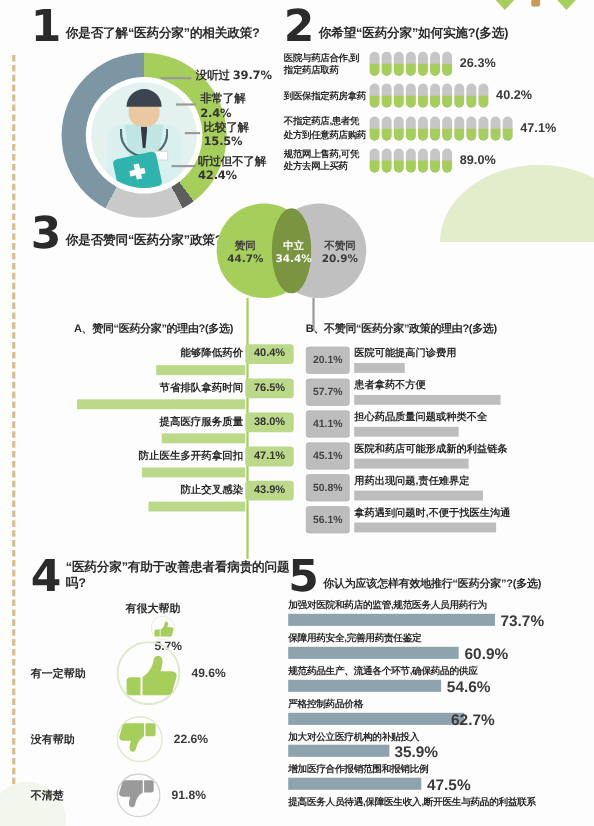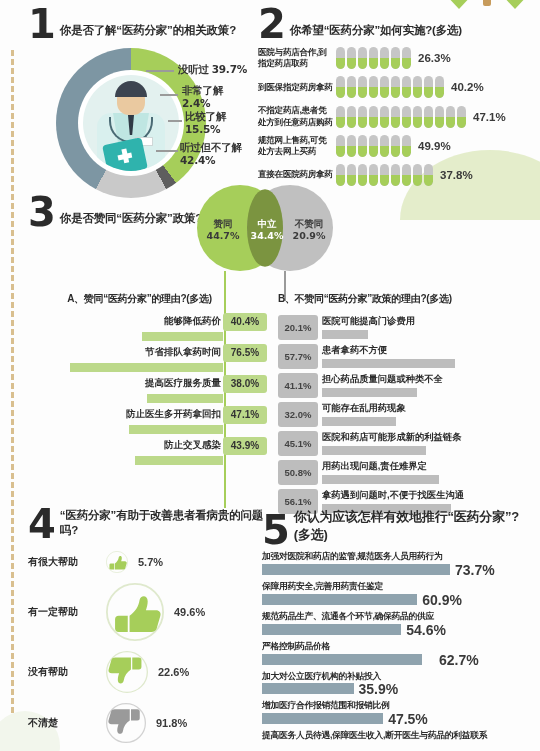--- a/index.html
+++ b/index.html
@@ -251,36 +251,21 @@
         <div class="p-label">规范网上售药,可凭<br>处方去网上买药</div>
         <div class="p-caps">
           <div class="cap"></div>
           <div class="cap"></div>
           <div class="cap"></div>
           <div class="cap"></div>
           <div class="cap"></div>
           <div class="cap"></div>
           <div class="cap"></div>
         </div>
-        <div class="p-val">49.9%</div>
-      </div>
-      <div class="pillrow">
-        <div class="p-label">直接在医院药房拿药</div>
-        <div class="p-caps">
-          <div class="cap"></div>
-          <div class="cap"></div>
-          <div class="cap"></div>
-          <div class="cap"></div>
-          <div class="cap"></div>
-          <div class="cap"></div>
-          <div class="cap"></div>
-          <div class="cap"></div>
-          <div class="cap"></div>
-        </div>
-        <div class="p-val">37.8%</div>
+        <div class="p-val">89.0%</div>
       </div>
     </div>
 </div>
 
 <div class="sec" id="s3">
   <div class="sec-head">
     <div class="bignum">3</div>
     <div class="sec-title">你是否赞同“医药分家”政策?</div>
   </div>
 </div>
@@ -348,25 +333,20 @@
         <div class="bbox">57.7%</div>
         <div class="btext">患者拿药不方便</div>
         <div class="bbar" style="width: 132.71px;"></div>
       </div>
       <div class="brow">
         <div class="bbox">41.1%</div>
         <div class="btext">担心药品质量问题或种类不全</div>
         <div class="bbar" style="width: 94.53px;"></div>
       </div>
       <div class="brow">
-        <div class="bbox">32.0%</div>
-        <div class="btext">可能存在乱用药现象</div>
-        <div class="bbar" style="width: 73.6px;"></div>
-      </div>
-      <div class="brow">
         <div class="bbox">45.1%</div>
         <div class="btext">医院和药店可能形成新的利益链条</div>
         <div class="bbar" style="width: 103.73px;"></div>
       </div>
       <div class="brow">
         <div class="bbox">50.8%</div>
         <div class="btext">用药出现问题,责任难界定</div>
         <div class="bbar" style="width: 116.84px;"></div>
       </div>
       <div class="brow">
@@ -376,21 +356,21 @@
       </div>
     </div>
 </div>
 
 <div class="sec" id="s4">
   <div class="sec-head">
     <div class="bignum">4</div>
     <div class="sec-title">“医药分家”有助于改善患者看病贵的问题吗?</div>
   </div>
   <div id="s4-rows" style="margin-top:6px;">
-      <div class="thumbrow" style="height: 32px;">
+      <div class="thumbrow" style="height: 32px; flex-direction: column;">
         <div class="t-label">有很大帮助</div>
         <div class="t-icon" style="width: 22px; height: 22px; margin-right: 10px;"><svg width="22" height="22" viewBox="0 0 64 64">
             <circle cx="32" cy="32" r="31" fill="none" stroke="#dfe9cd" stroke-width="2"></circle>
             <g transform="">
               <path d="M14 36 h10 v18 h-10 a4 4 0 0 1-4-4 v-10 a4 4 0 0 1 4-4 z" fill="#a6ce5a"></path>
               <path d="M26 36 c6-4 10-10 11-17 1-6 9-6 9 1 0 4-1 7-2 10 h11 c4 0 6 3 5 6 l-4 14 c-1 3-3 4-6 4 H26 z" fill="#a6ce5a"></path>
             </g>
           </svg></div>
         <div class="t-val">5.7%</div>
       </div>
@@ -426,21 +406,21 @@
             </g>
           </svg></div>
         <div class="t-val">91.8%</div>
       </div>
     </div>
 </div>
 
 <div class="sec" id="s5">
   <div class="sec-head">
     <div class="bignum">5</div>
-    <div class="sec-title" style="font-size:13px;">你认为应该怎样有效地推行“医药分家”?(多选)</div>
+    <div class="sec-title" style="font-size:10px;">你认为应该怎样有效地推行“医药分家”?(多选)</div>
   </div>
   <div id="s5-rows" style="margin-top:5px;">
       <div class="erow">
         <div class="etext">加强对医院和药店的监管,规范医务人员用药行为</div>
         <div class="ebarline">
           <div class="ebar" style="width: 187.935px;"></div>
           <div class="eval" style="left: 192.935px;">73.7%</div>
         </div>
       </div>
       <div class="erow">
@@ -454,21 +434,21 @@
         <div class="etext">规范药品生产、流通各个环节,确保药品的供应</div>
         <div class="ebarline">
           <div class="ebar" style="width: 139.23px;"></div>
           <div class="eval" style="left: 144.23px;">54.6%</div>
         </div>
       </div>
       <div class="erow">
         <div class="etext">严格控制药品价格</div>
         <div class="ebarline">
           <div class="ebar" style="width: 159.885px;"></div>
-          <div class="eval" style="left: 177px;">62.7%</div>
+          <div class="eval" style="left: 148px;">62.7%</div>
         </div>
       </div>
       <div class="erow">
         <div class="etext">加大对公立医疗机构的补贴投入</div>
         <div class="ebarline">
           <div class="ebar" style="width: 91.545px;"></div>
           <div class="eval" style="left: 96.545px;">35.9%</div>
         </div>
       </div>
       <div class="erow">

